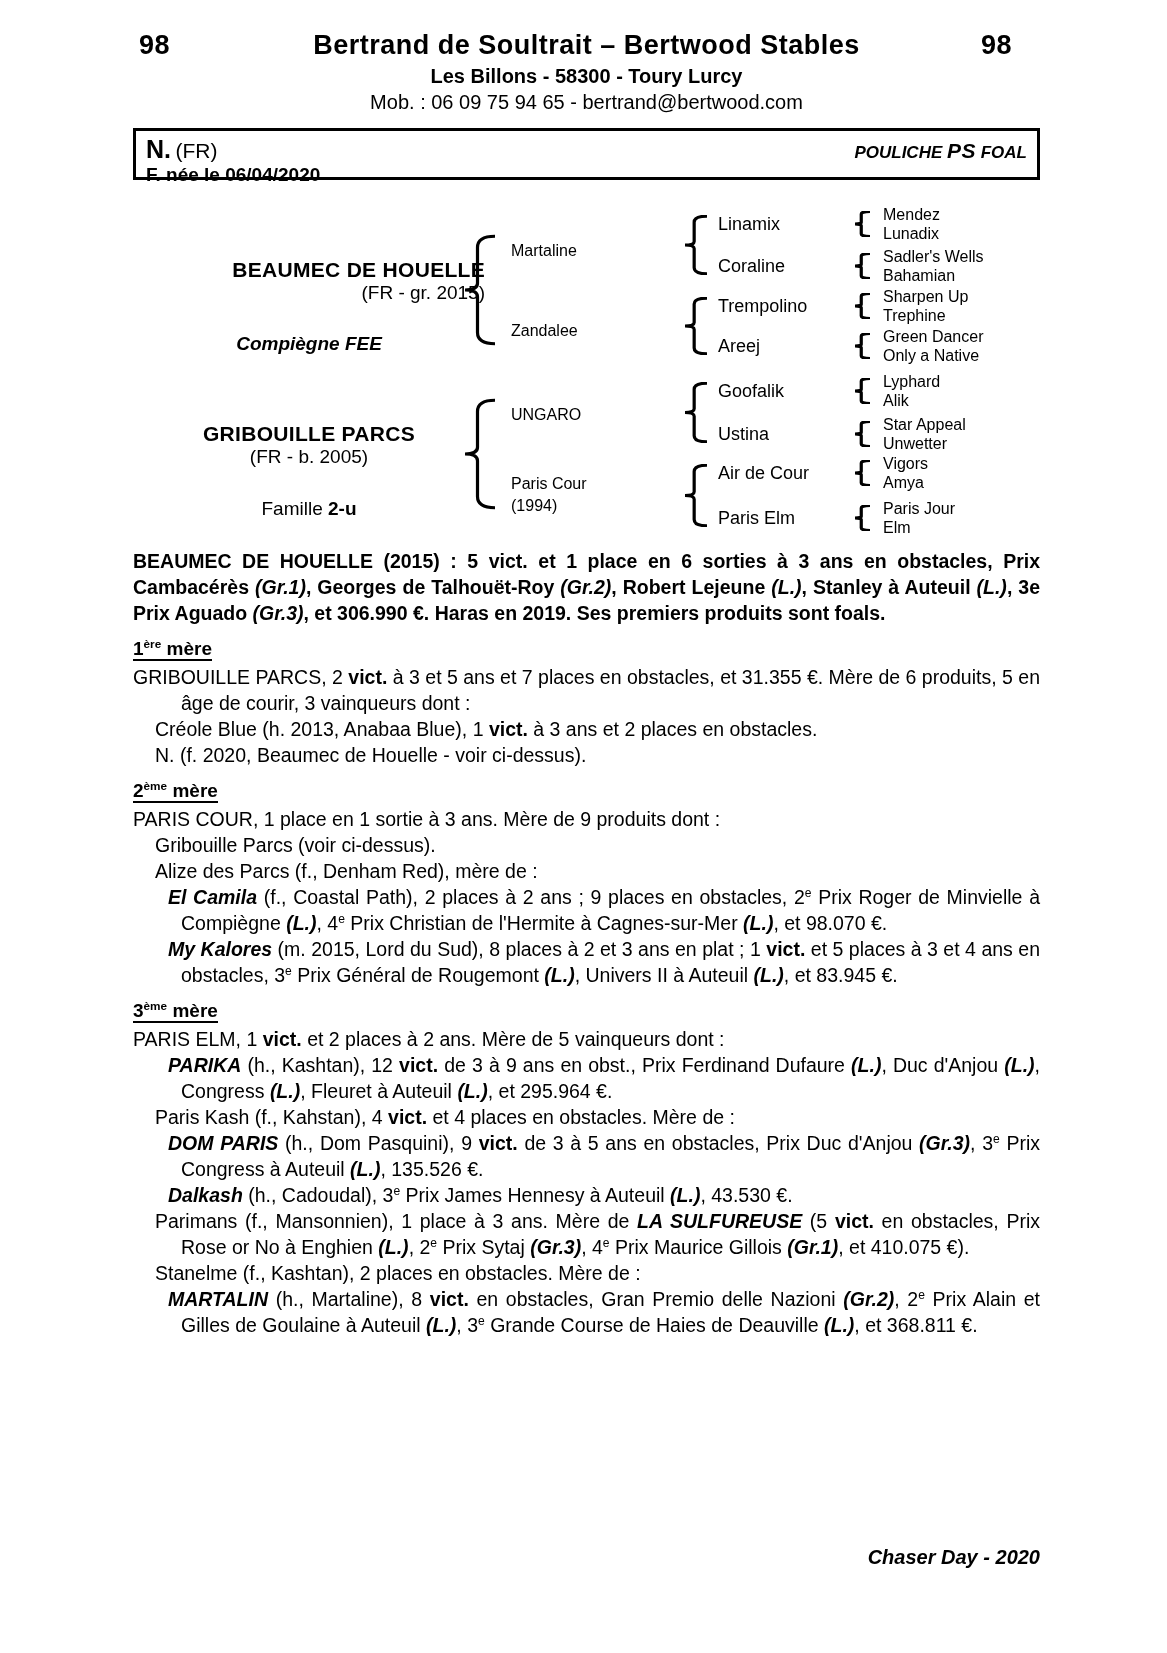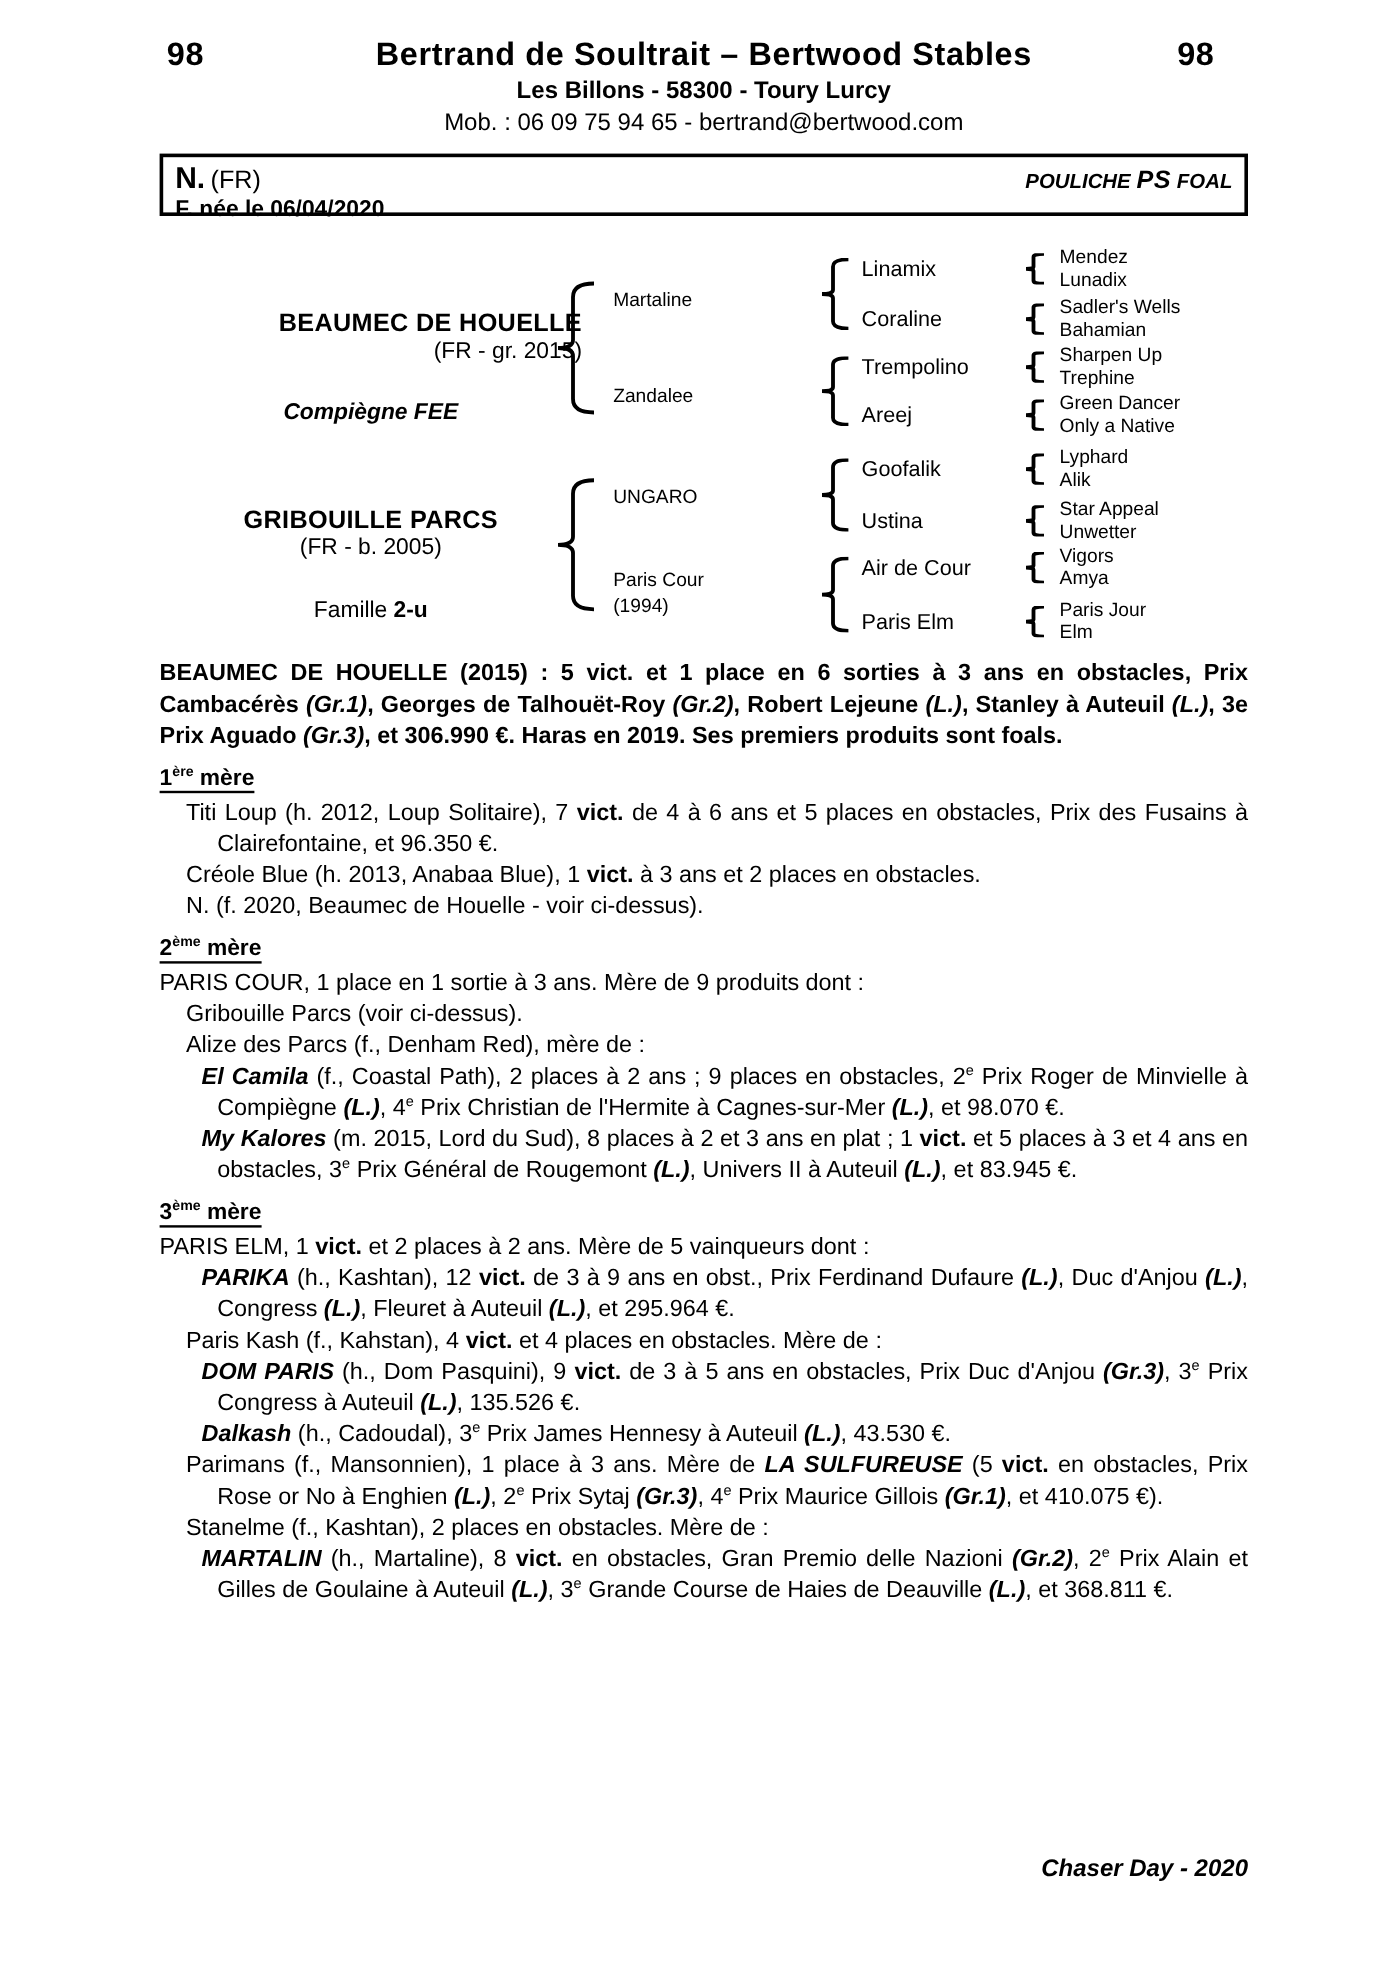--- a/index.html
+++ b/index.html
@@ -233,21 +233,21 @@
       <svg width="30" height="112" viewBox="0 0 24 100" preserveAspectRatio="none">
         <path d="M24 2 Q10 2 10 12 L10 44 Q10 50 0 50 Q10 50 10 56 L10 88 Q10 98 24 98" fill="none" stroke="#000" stroke-width="3.2" vector-effect="non-scaling-stroke" stroke-linecap="round"></path>
       </svg>
     </div>
   </div>
 
 <div class="content bodytext">
   <p class="intro"><span class="run-b">BEAUMEC DE HOUELLE (2015) : 5 vict. et 1 place en 6 sorties à 3 ans en obstacles, Prix Cambacérès </span><span class="run-bi">(Gr.1)</span><span class="run-b">, Georges de Talhouët-Roy </span><span class="run-bi">(Gr.2)</span><span class="run-b">, Robert Lejeune </span><span class="run-bi">(L.)</span><span class="run-b">, Stanley à Auteuil </span><span class="run-bi">(L.)</span><span class="run-b">, 3e Prix Aguado </span><span class="run-bi">(Gr.3)</span><span class="run-b">, et 306.990 €. Haras en 2019. Ses premiers produits sont foals.</span></p>
   <div id="sections">
       <div class="sec-h"><span class="u"><span class="run-n">1</span><span class="run-sup">ère</span><span class="run-n"> mère</span></span></div>
-      <p class="para p1"><span class="run-n">Titi Loup (h. 2012, Loup Solitaire), 7 </span><span class="run-b">vict.</span><span class="run-n"> de 4 à 6 ans et 5 places en obstacles, Prix des Fusains à Clairefontaine, et 96.350 €.</span></p>
+      <p class="para p0"><span class="run-n">GRIBOUILLE PARCS, 2 </span><span class="run-b">vict.</span><span class="run-n"> à 3 et 5 ans et 7 places en obstacles, et 31.355 €. Mère de 6 produits, 5 en âge de courir, 3 vainqueurs dont :</span></p>
       <p class="para p1"><span class="run-n">Créole Blue (h. 2013, Anabaa Blue), 1 </span><span class="run-b">vict.</span><span class="run-n"> à 3 ans et 2 places en obstacles.</span></p>
       <p class="para p1"><span class="run-n">N. (f. 2020, Beaumec de Houelle - voir ci-dessus).</span></p>
       <div class="sec-h"><span class="u"><span class="run-n">2</span><span class="run-sup">ème</span><span class="run-n"> mère</span></span></div>
       <p class="para p0"><span class="run-n">PARIS COUR, 1 place en 1 sortie à 3 ans. Mère de 9 produits dont :</span></p>
       <p class="para p1"><span class="run-n">Gribouille Parcs (voir ci-dessus).</span></p>
       <p class="para p1"><span class="run-n">Alize des Parcs (f., Denham Red), mère de :</span></p>
       <p class="para p2"><span class="run-bi">El Camila</span><span class="run-n"> (f., Coastal Path), 2 places à 2 ans ; 9 places en obstacles, 2</span><span class="run-sup">e</span><span class="run-n"> Prix Roger de Minvielle à Compiègne </span><span class="run-bi">(L.)</span><span class="run-n">, 4</span><span class="run-sup">e</span><span class="run-n"> Prix Christian de l'Hermite à Cagnes-sur-Mer </span><span class="run-bi">(L.)</span><span class="run-n">, et 98.070 €.</span></p>
       <p class="para p2"><span class="run-bi">My Kalores</span><span class="run-n"> (m. 2015, Lord du Sud), 8 places à 2 et 3 ans en plat ; 1 </span><span class="run-b">vict.</span><span class="run-n"> et 5 places à 3 et 4 ans en obstacles, 3</span><span class="run-sup">e</span><span class="run-n"> Prix Général de Rougemont </span><span class="run-bi">(L.)</span><span class="run-n">, Univers II à Auteuil </span><span class="run-bi">(L.)</span><span class="run-n">, et 83.945 €.</span></p>
       <div class="sec-h"><span class="u"><span class="run-n">3</span><span class="run-sup">ème</span><span class="run-n"> mère</span></span></div>
       <p class="para p0"><span class="run-n">PARIS ELM, 1 </span><span class="run-b">vict.</span><span class="run-n"> et 2 places à 2 ans. Mère de 5 vainqueurs dont :</span></p>

